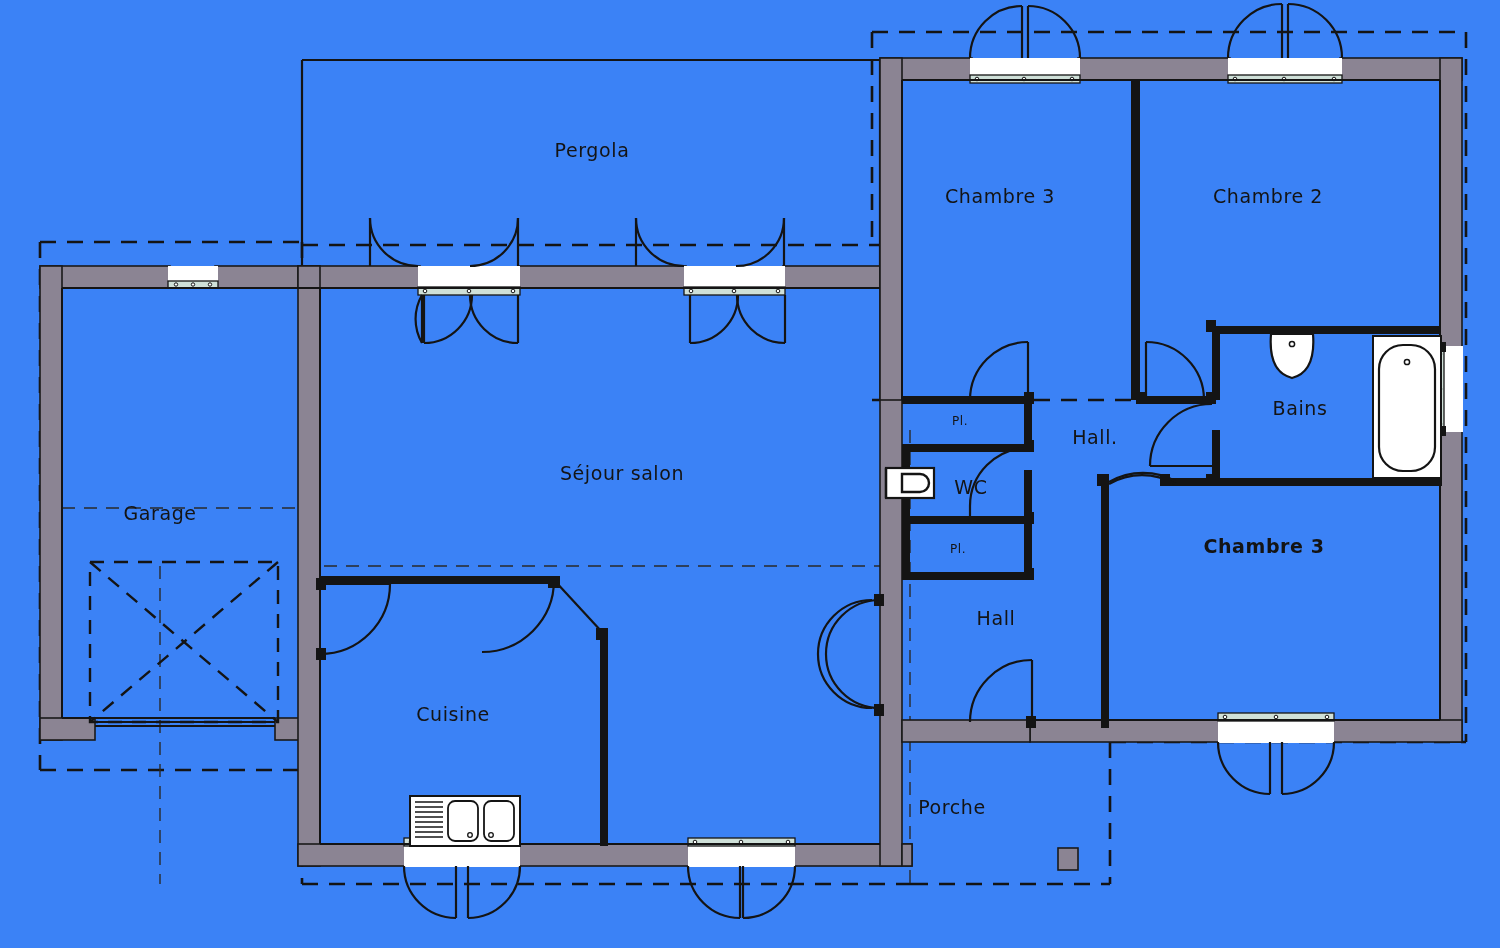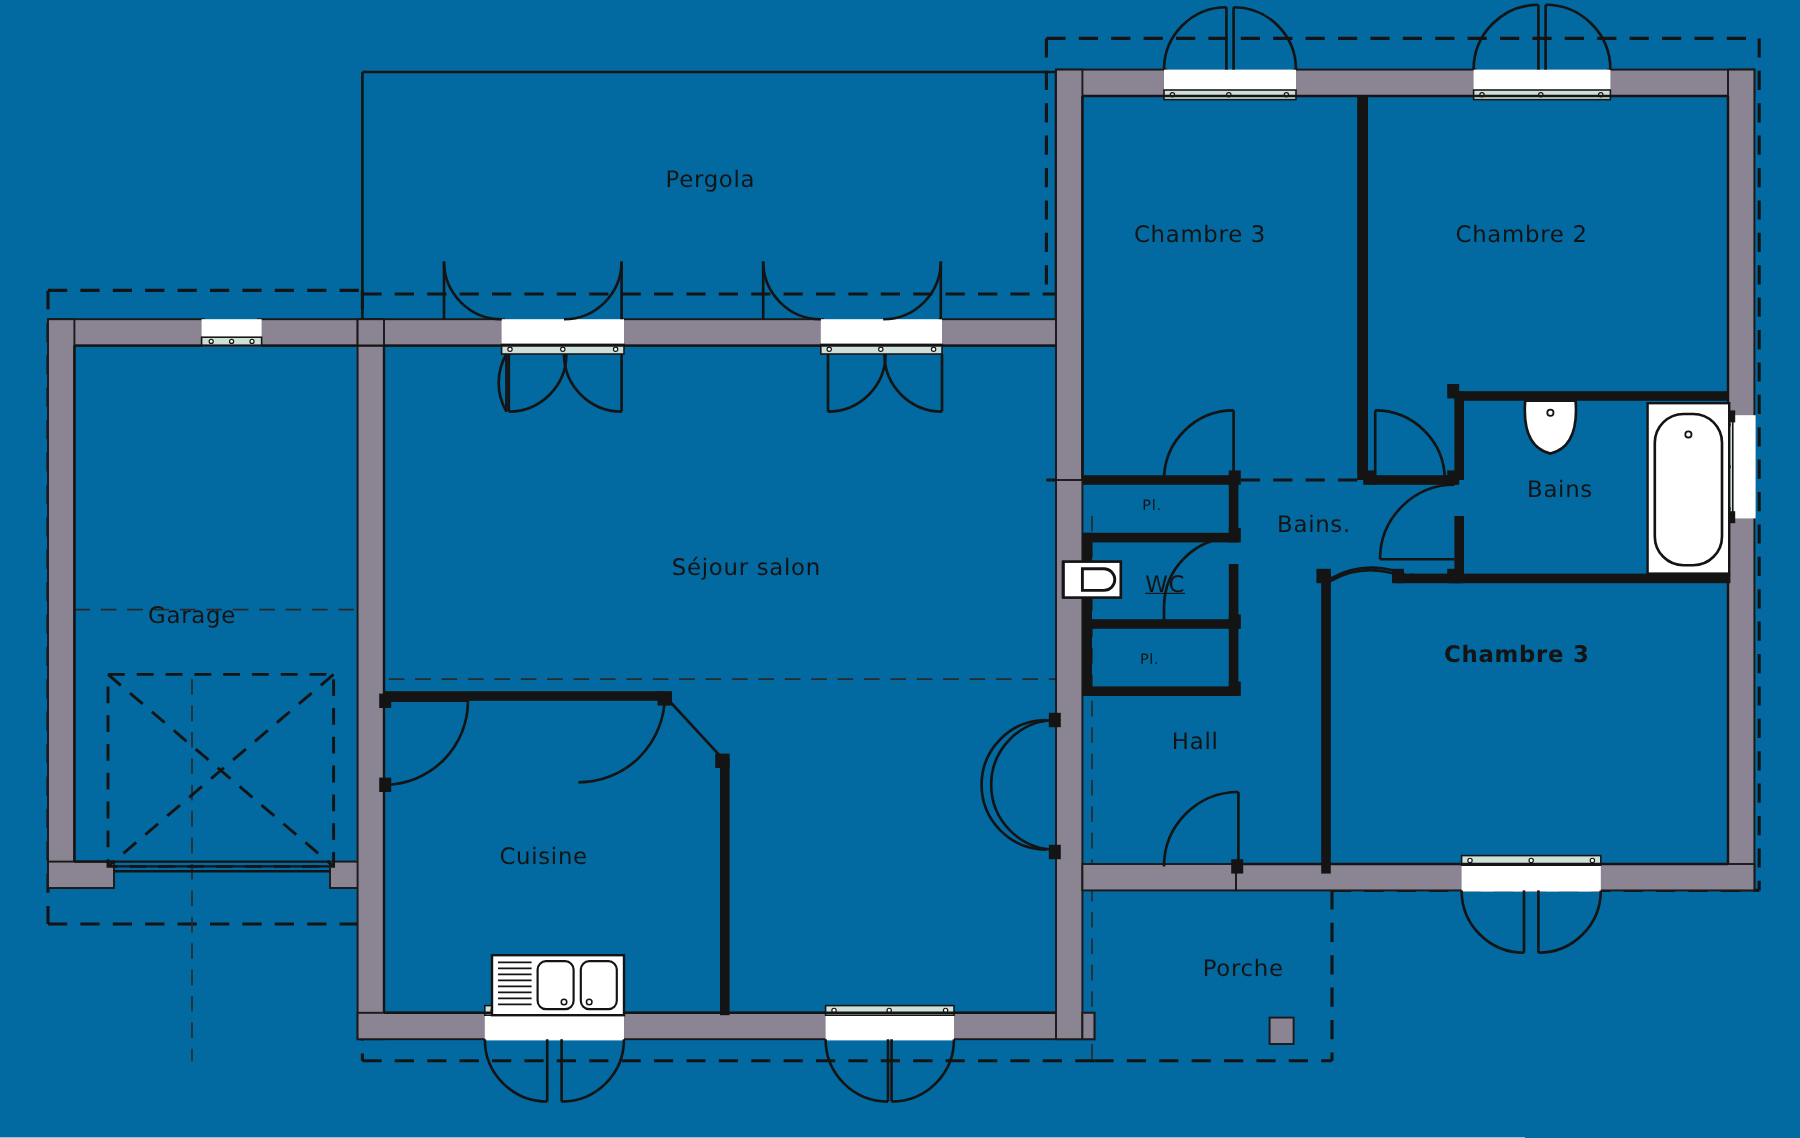--- a/index.html
+++ b/index.html
@@ -1,18 +1,18 @@
 <!DOCTYPE html>
 <html><head>
 <meta charset="utf-8">
 <title>Plan</title>
 <style>
   html,body{margin:0;padding:0;background:#ffffff;}
   body{font-family:"DejaVu Sans", sans-serif;}
-  #plan-root{position:relative;width:1500px;height:948px;background:#0369a1;overflow:hidden;}
+  #plan-root{position:relative;width:1500px;height:948px;background:#3b82f6;overflow:hidden;}
   #plan-svg{position:absolute;left:0;top:0;width:1500px;height:948px;}
   .room-label{
     position:absolute;
     font-family:"DejaVu Sans", sans-serif;
     font-size:19px;
     color:#141414;
     letter-spacing:0.6px;
     white-space:nowrap;
     transform:translate(-50%,-50%);
     user-select:none;
@@ -393,29 +393,29 @@
   <div class="room-label" style="left:1000px; top:196px;">Chambre 3</div>
 
   <div class="room-label" style="left:1268px; top:196px;">Chambre 2</div>
 
   <div class="room-label" style="left:160px; top:477px;margin-top:36px;">Garage</div>
 
   <div class="room-label" style="left:1300px; top:408px;">Bains</div>
 
   <div class="room-label small" style="left:960px; top:421px;">Pl.</div>
 
-  <div class="room-label" style="left:1095px; top:437px;">Bains.</div>
-
-  <div class="room-label" style="left:971px; top:487px;text-decoration:underline;">WC</div>
+  <div class="room-label" style="left:1095px; top:437px;">Hall.</div>
+
+  <div class="room-label" style="left:971px; top:487px;">WC</div>
 
   <div class="room-label" style="left:622px; top:473px;text-align:center;">Séjour salon</div>
 
   <div class="room-label small" style="left:958px; top:549px;">Pl.</div>
 
   <div class="room-label" style="left:1264px; top:546px;font-weight:bold;">Chambre 3</div>
 
   <div class="room-label" style="left:976px; top:618px;margin-left:20px;">Hall</div>
 
   <div class="room-label" style="left:453px; top:714px;">Cuisine</div>
 
-  <div class="room-label" style="left:1036px; top:807px;">Porche</div>
+  <div class="room-label" style="left:952px; top:807px;">Porche</div>
 
 </div>
 
 </body></html>

